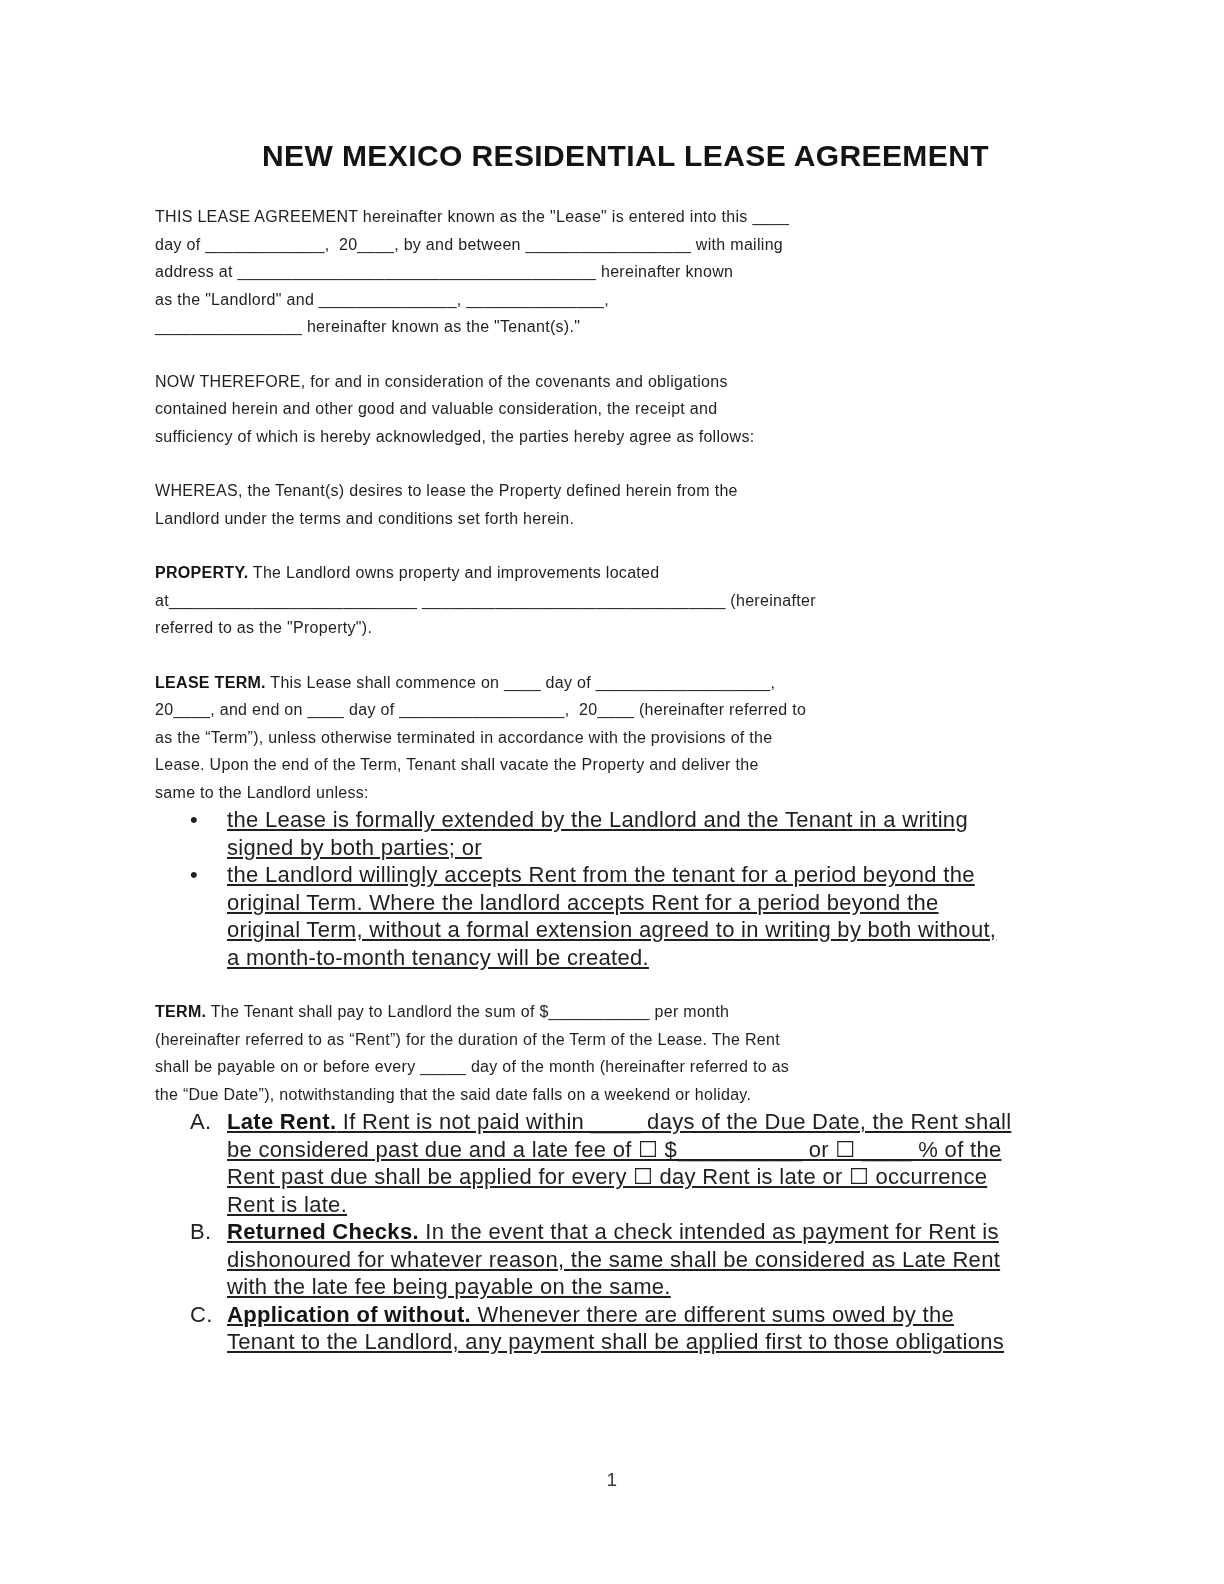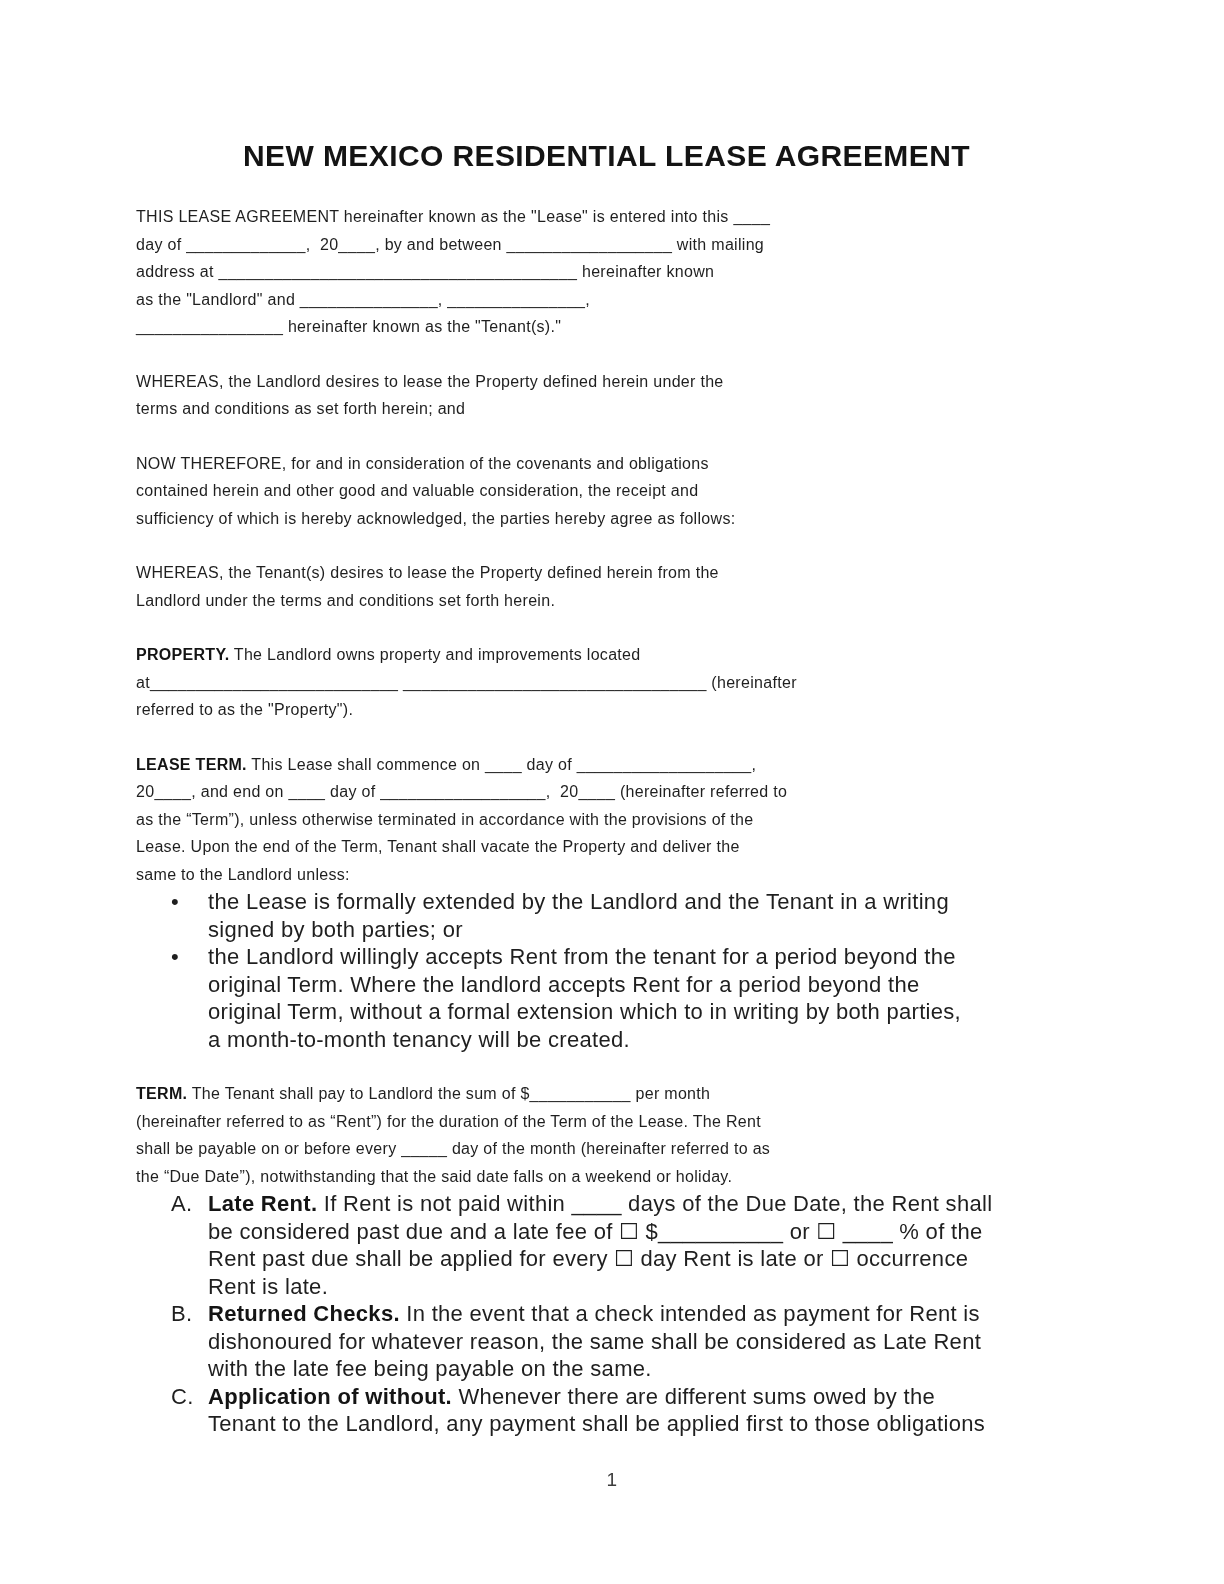--- a/index.html
+++ b/index.html
@@ -8,21 +8,21 @@
     width: 1224px;
     height: 1584px;
     background: #ffffff;
     margin: 0 auto;
     overflow: hidden;
     font-family: "Liberation Sans", "DejaVu Sans", sans-serif;
     color: #1f1f1f;
   }
   .content {
     position: absolute;
-    left: 136px;
+    left: 155px;
     top: 140px;
     width: 941px;
   }
   h1.doc-title {
     font-size: 30px;
     line-height: 32px;
     font-weight: 700;
     letter-spacing: 0.4px;
     text-align: center;
     margin: 0 0 31px 0;
@@ -48,20 +48,21 @@
   }
   .li .marker {
     flex: none;
     width: 37px;
     margin-left: 35px;
     white-space: pre;
   }
   .li .li-text {
     flex: 1;
     white-space: pre-wrap;
+    text-decoration: underline;
   }
   .page-footer {
     position: absolute;
     top: 1468px;
     left: 0;
     width: 100%;
     text-align: center;
     font-size: 19px;
     line-height: 24px;
     color: #3c3c3c;
@@ -75,22 +76,20 @@
   <div class="content">
 
     <h1 class="doc-title">NEW MEXICO RESIDENTIAL LEASE AGREEMENT</h1>
 
     <p class="para"><span>THIS LEASE AGREEMENT hereinafter known as the "Lease" is entered into this ____
 day of _____________,  20____, by and between __________________ with mailing
 address at _______________________________________ hereinafter known
 as the "Landlord" and _______________, _______________,
 ________________ hereinafter known as the "Tenant(s)."</span></p>
 
-    <p class="para"><span>WHEREAS, the Landlord desires to lease the Property defined herein under the
-terms and conditions as set forth herein; and</span></p>
 
     <p class="para"><span>NOW THEREFORE, for and in consideration of the covenants and obligations
 contained herein and other good and valuable consideration, the receipt and
 sufficiency of which is hereby acknowledged, the parties hereby agree as follows:</span></p>
 
     <p class="para"><span>WHEREAS, the Tenant(s) desires to lease the Property defined herein from the
 Landlord under the terms and conditions set forth herein.</span></p>
 
     <p class="para"><span class="b">PROPERTY.</span><span> The Landlord owns property and improvements located
 at___________________________ _________________________________ (hereinafter
@@ -105,21 +104,21 @@
     <div class="list">
       <div class="li">
         <span class="marker">•</span>
         <span class="li-text">the Lease is formally extended by the Landlord and the Tenant in a writing
 signed by both parties; or</span>
       </div>
       <div class="li">
         <span class="marker">•</span>
         <span class="li-text">the Landlord willingly accepts Rent from the tenant for a period beyond the
 original Term. Where the landlord accepts Rent for a period beyond the
-original Term, without a formal extension which to in writing by both parties,
+original Term, without a formal extension agreed to in writing by both without,
 a month-to-month tenancy will be created.</span>
       </div>
     </div>
 
     <p class="para tight"><span class="b">TERM.</span><span> The Tenant shall pay to Landlord the sum of $___________ per month
 (hereinafter referred to as “Rent”) for the duration of the Term of the Lease. The Rent
 shall be payable on or before every _____ day of the month (hereinafter referred to as
 the “Due Date”), notwithstanding that the said date falls on a weekend or holiday.</span></p>
 
     <div class="list tail">

